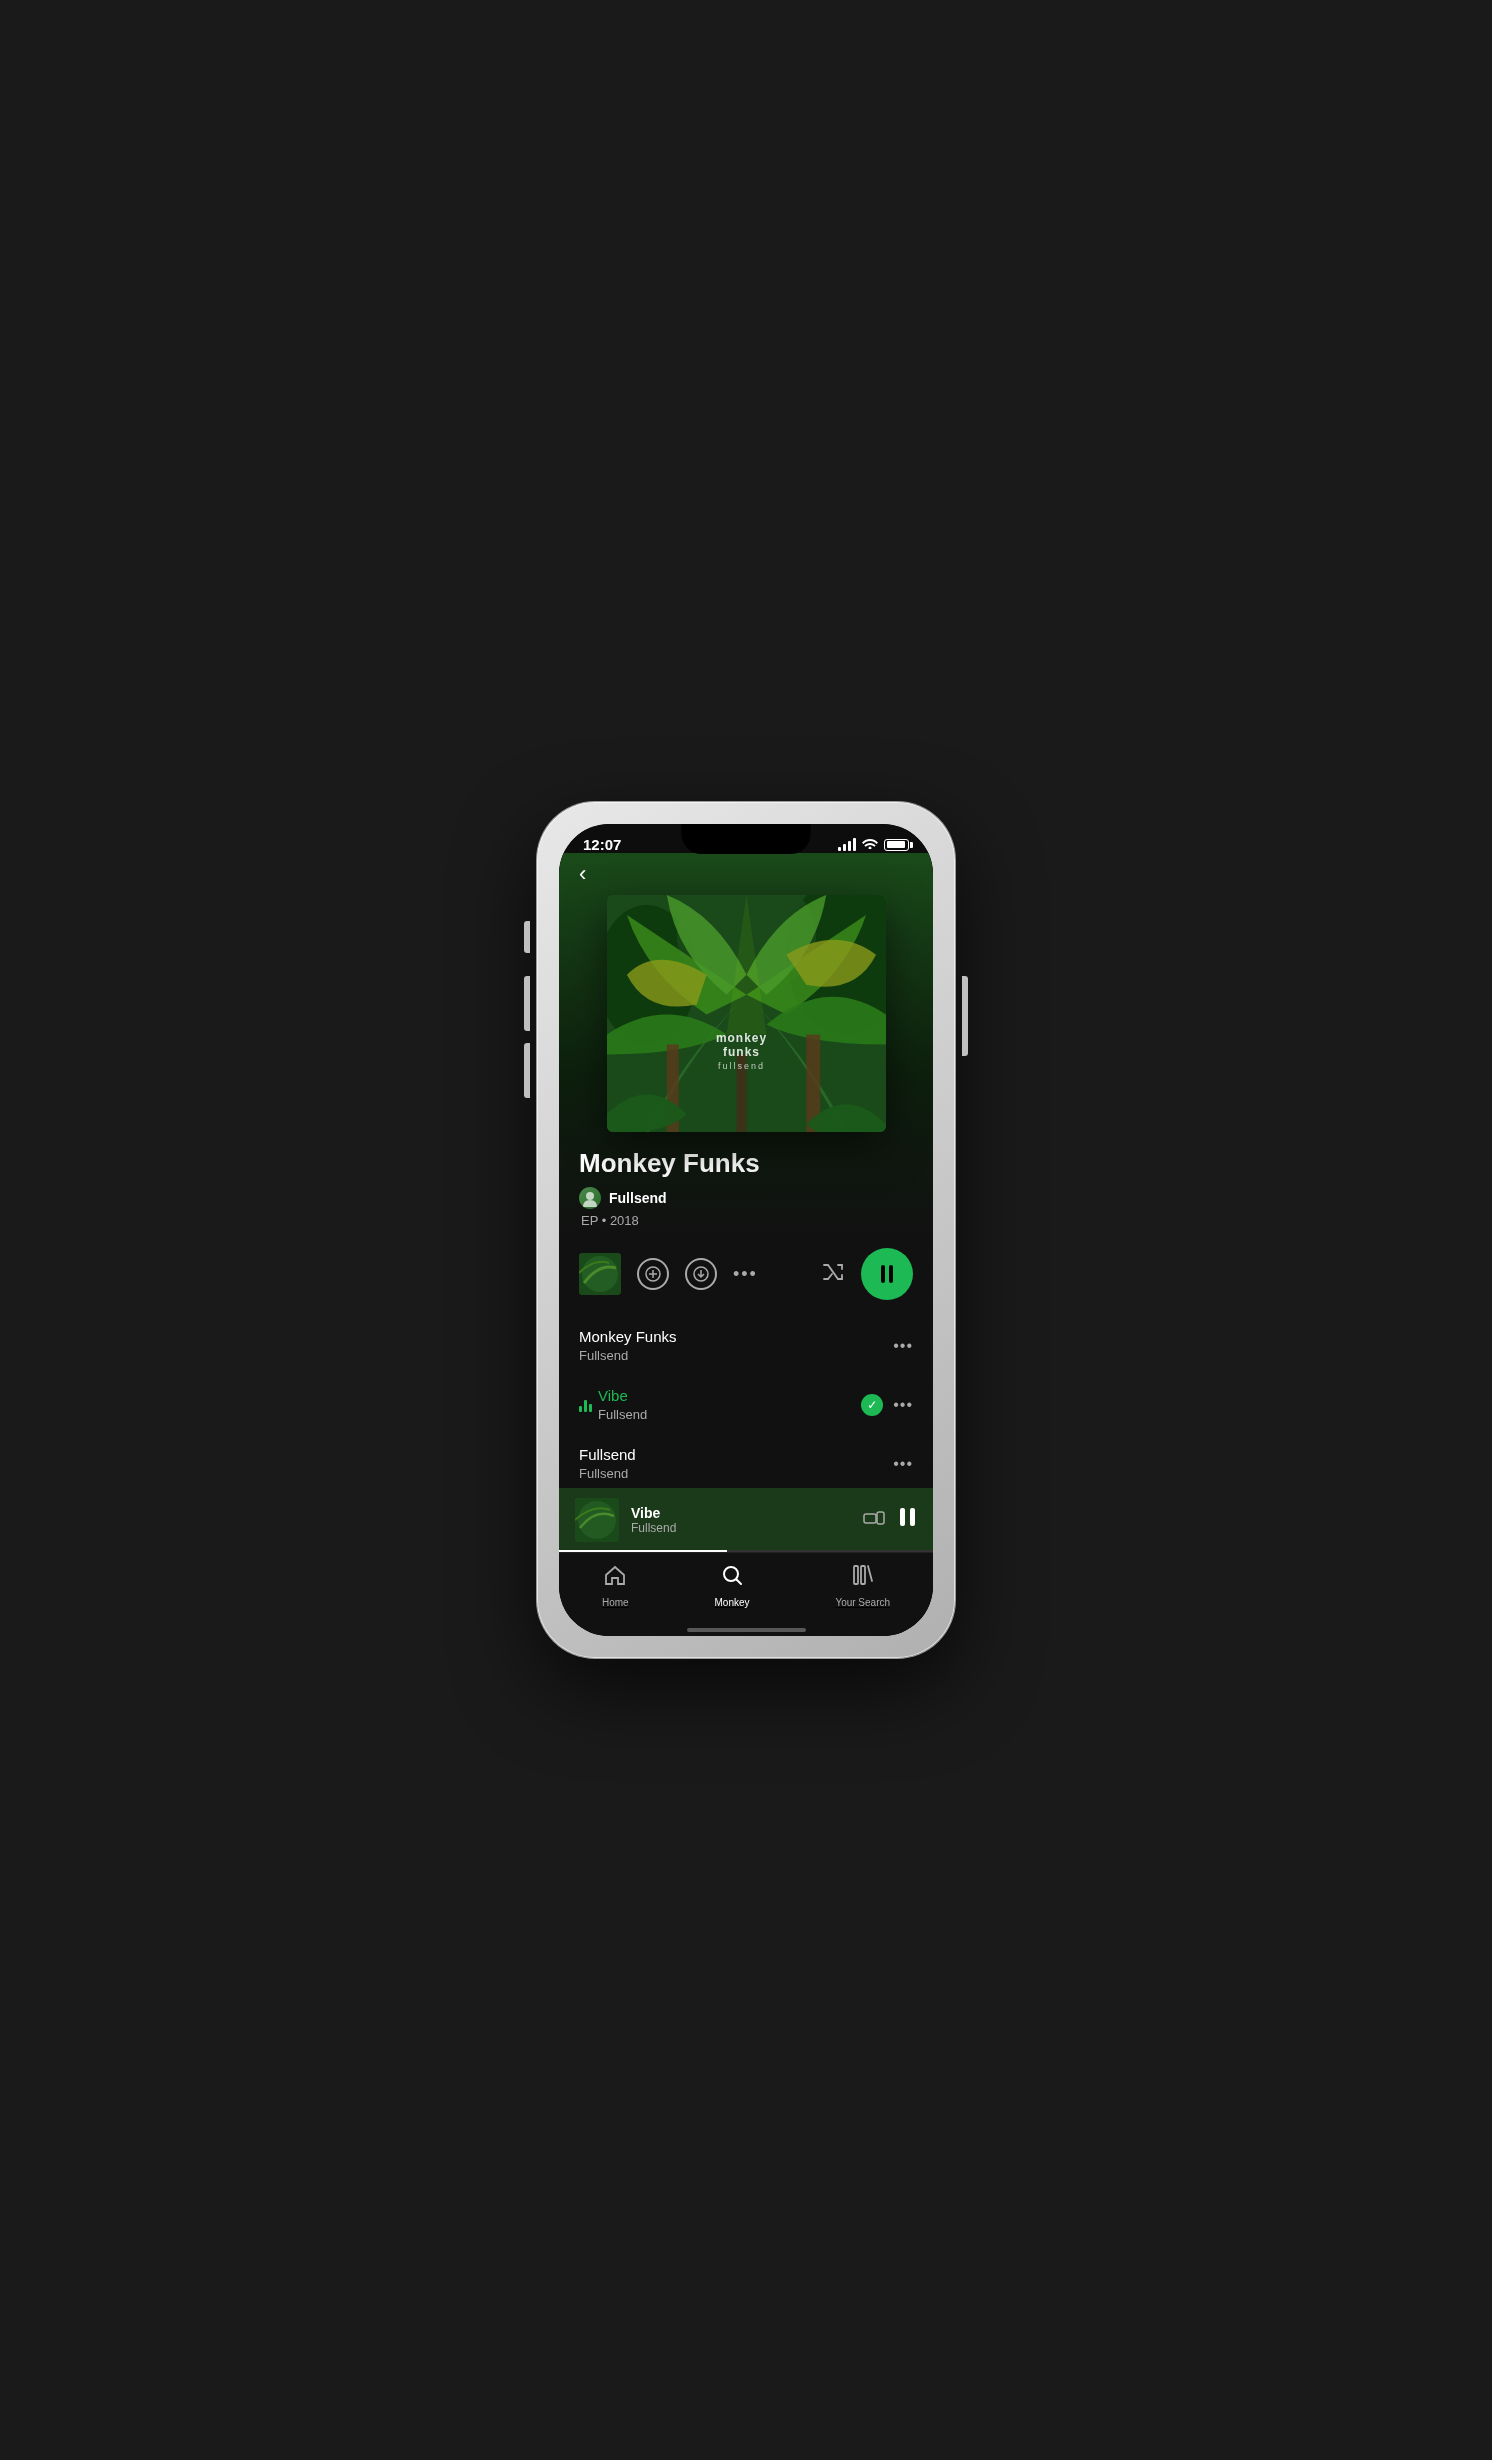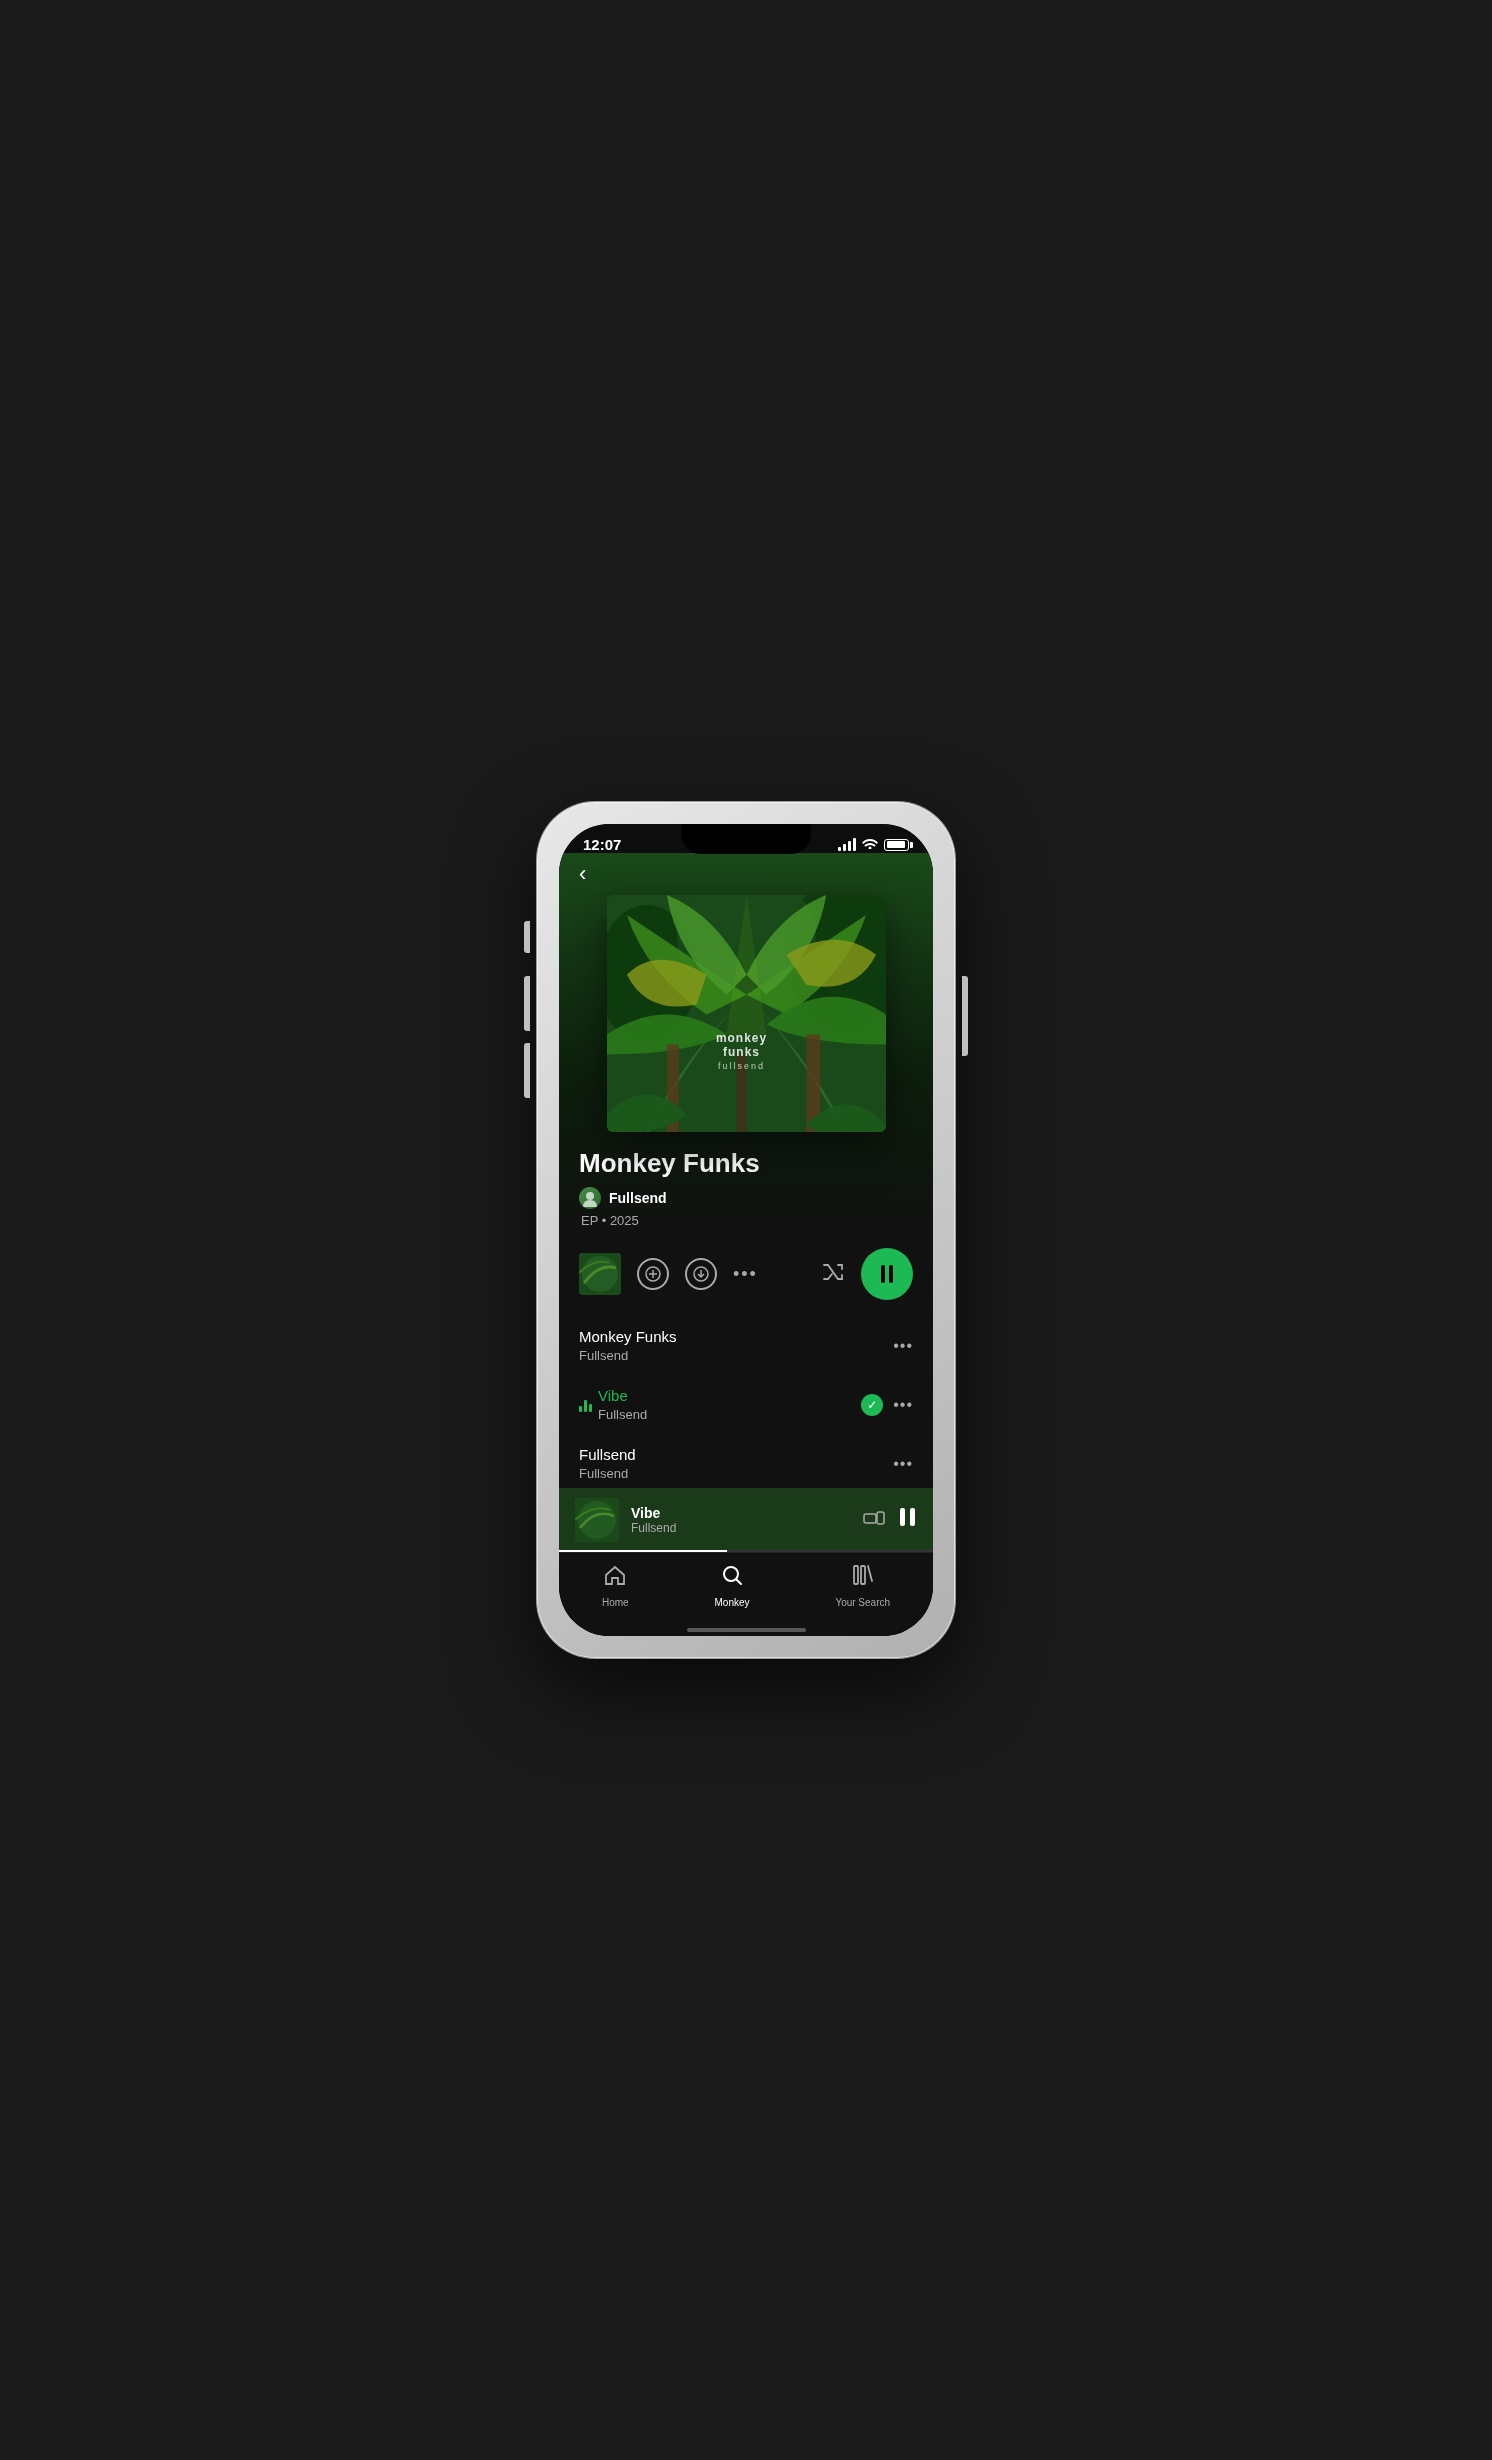--- a/index.html
+++ b/index.html
@@ -460,20 +460,21 @@
     }
 
     
     .tab-bar {
       background: #111;
       padding: 10px 0 20px;
       display: flex;
       justify-content: space-around;
       align-items: center;
       border-top: 1px solid #222;
+      text-decoration: underline;
     }
 
     .tab-item {
       display: flex;
       flex-direction: column;
       align-items: center;
       gap: 4px;
       cursor: pointer;
     }
 
@@ -597,21 +598,21 @@
             <div class="artist-avatar">
               <div class="artist-avatar-inner">
                 <svg width="22" height="22" viewBox="0 0 22 22">
                   <circle cx="11" cy="9" r="4" fill="#fff" opacity="0.7"></circle>
                   <path d="M4,20 Q4,13 11,13 Q18,13 18,20" fill="#fff" opacity="0.7"></path>
                 </svg>
               </div>
             </div>
             <span class="artist-name">Fullsend</span>
           </div>
-          <div class="ep-year">EP • 2025</div>
+          <div class="ep-year">EP • 2018</div>
         </div>
 
         <div class="controls-row">
           <div class="mini-thumb">
             <svg width="42" height="42" viewBox="0 0 42 42">
               <rect width="42" height="42" fill="#1a4a1a"></rect>
               <ellipse cx="21" cy="21" rx="18" ry="18" fill="#2a6a2a" opacity="0.6"></ellipse>
               <path d="M5,30 Q20,10 37,15" stroke="#4a8a2a" stroke-width="3" fill="none"></path>
               <path d="M0,20 Q15,5 30,10" stroke="#3a7a1a" stroke-width="2" fill="none"></path>
             </svg>

